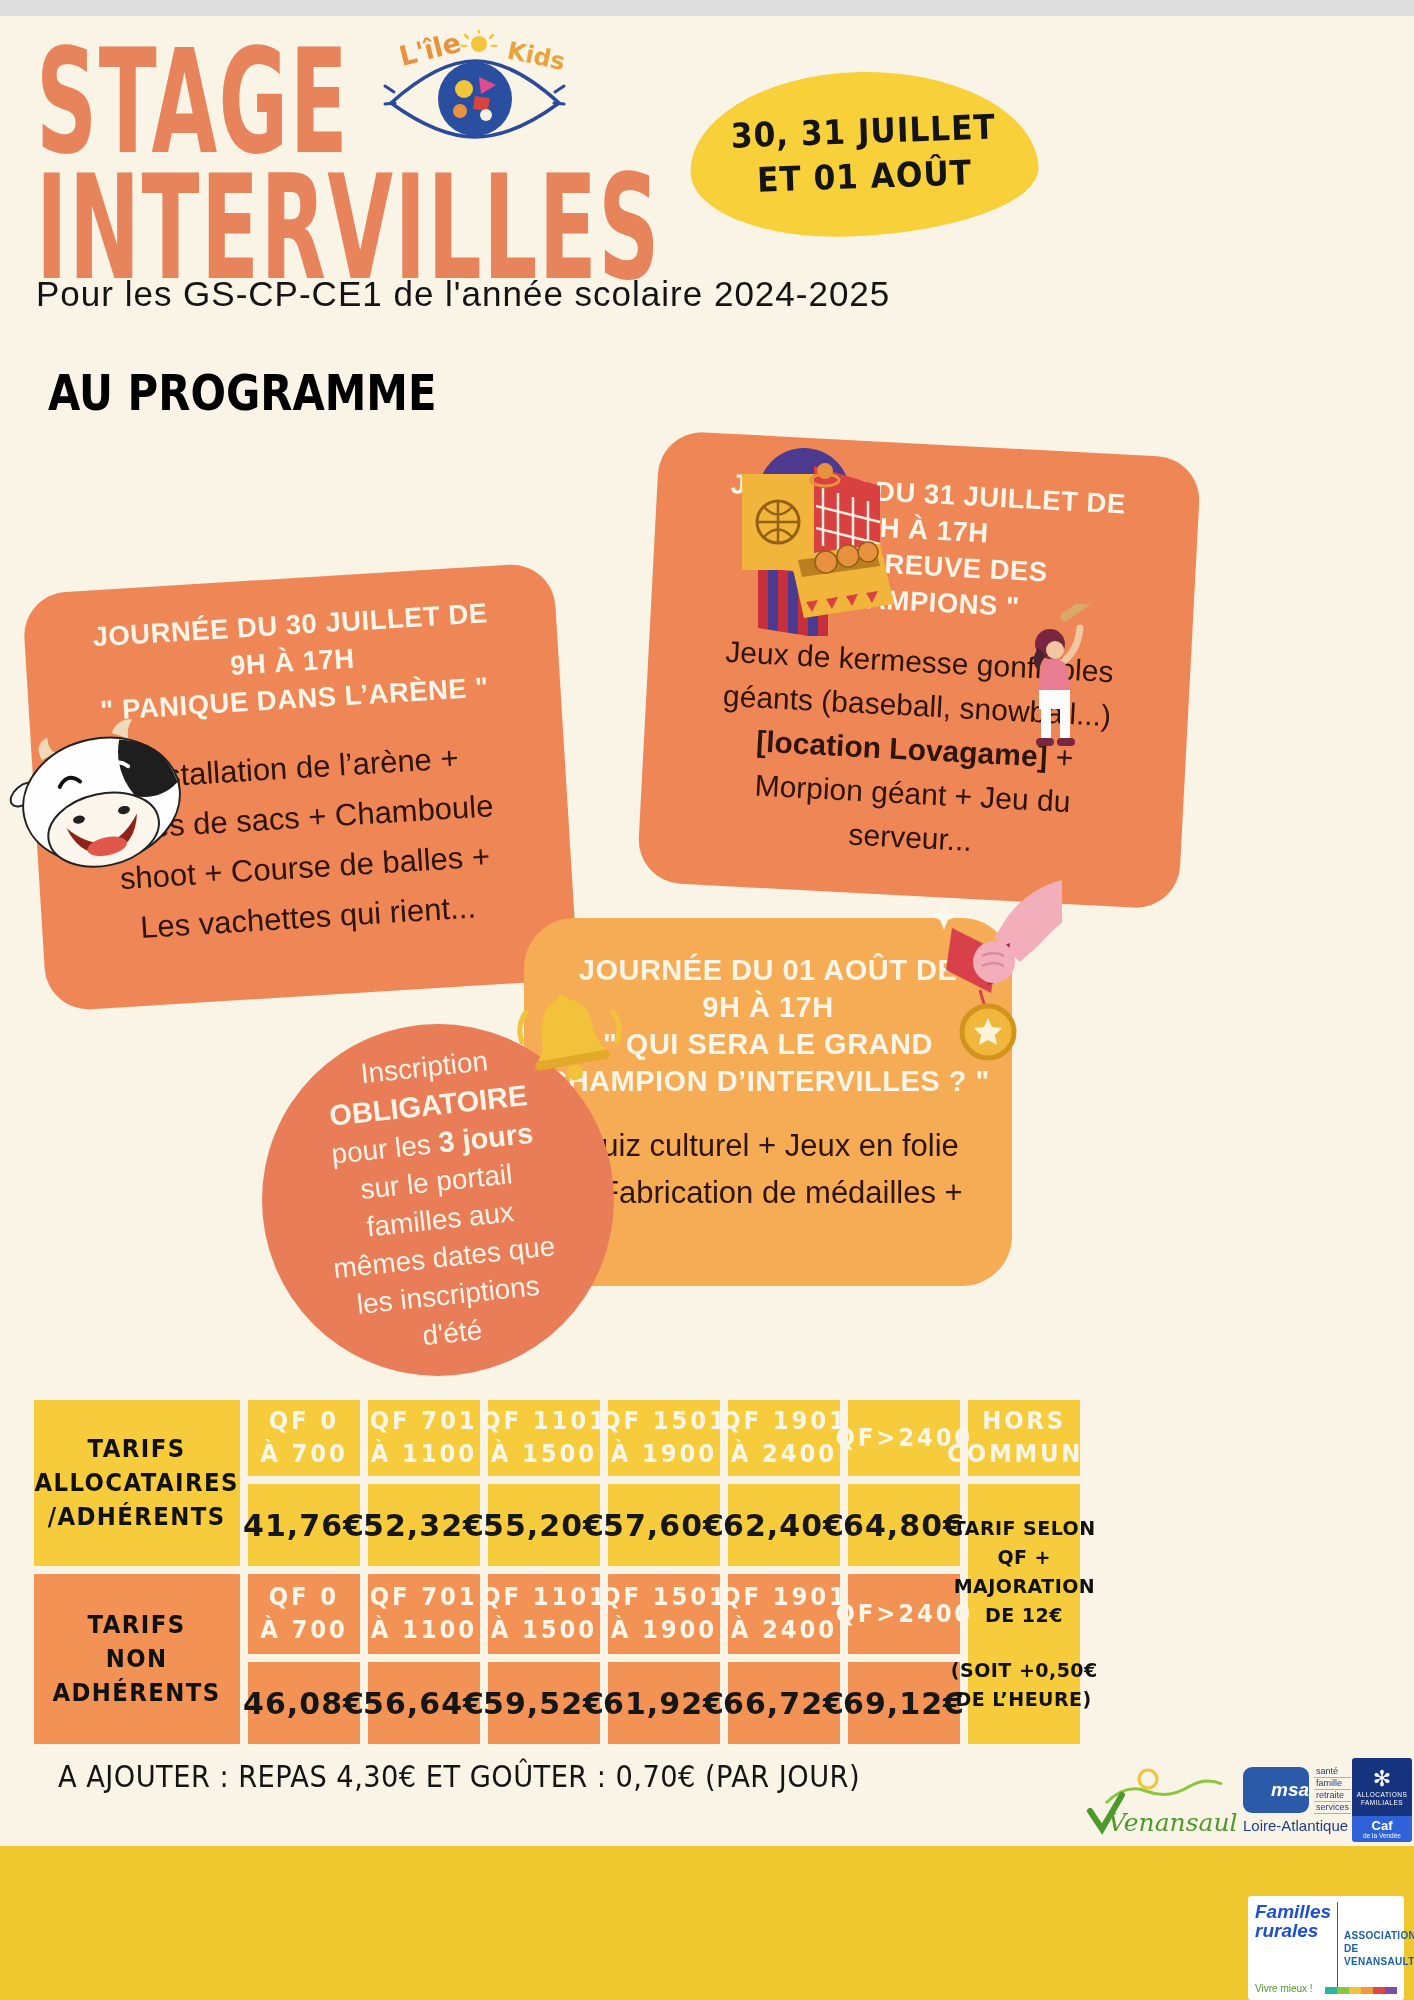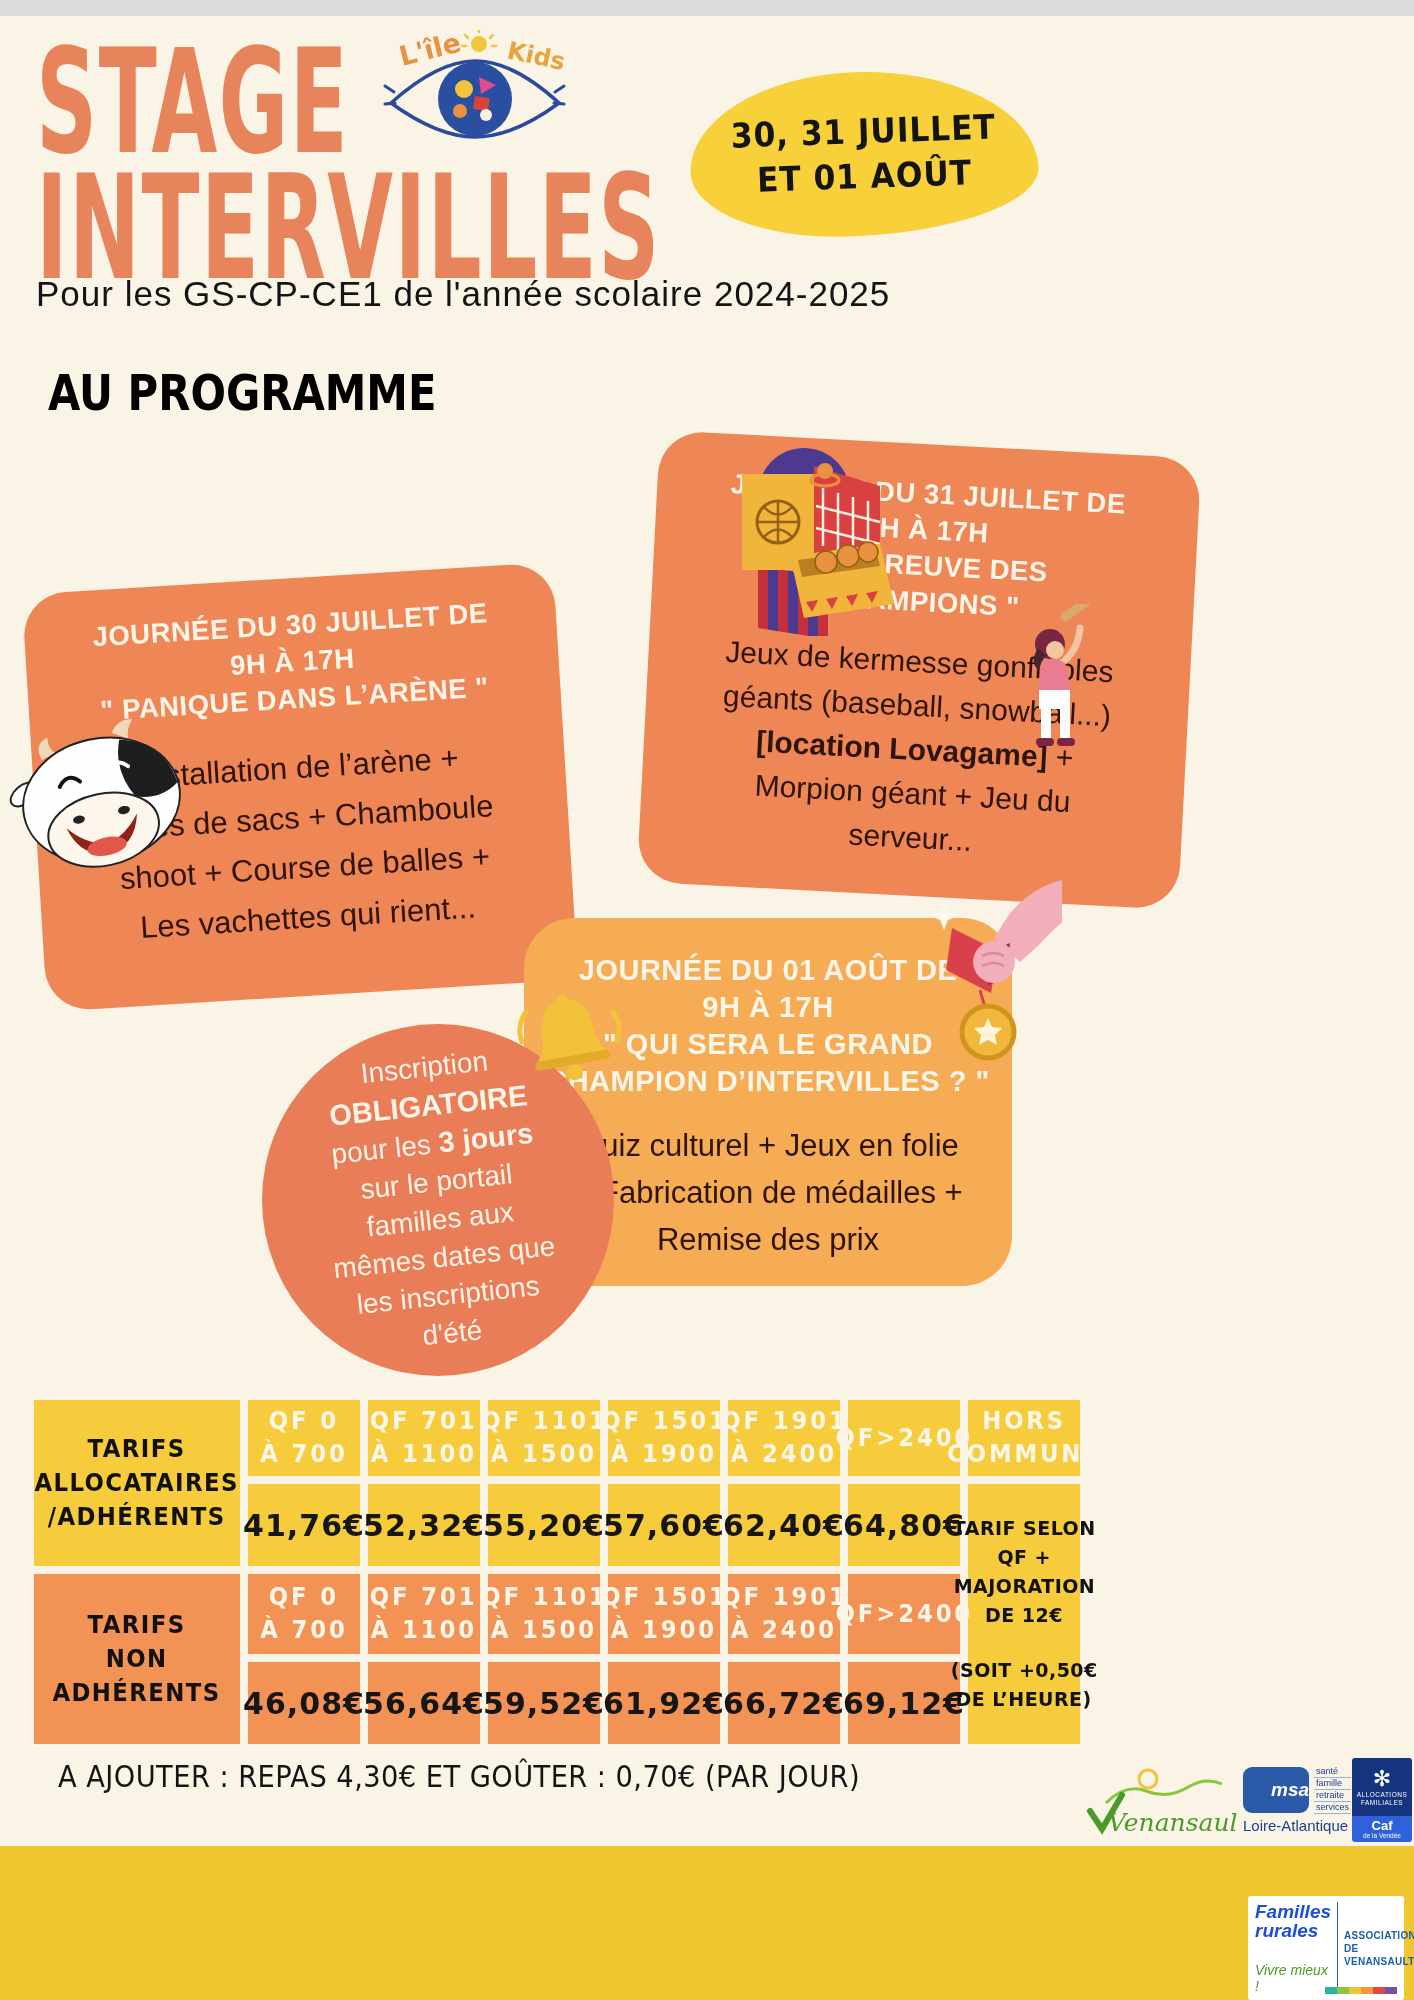--- a/index.html
+++ b/index.html
@@ -90,21 +90,21 @@
   .caf-sub{color:#fff;font-size:6.5px;line-height:8px;}
   
   .footer-band{position:absolute;left:0;top:1830px;width:1414px;height:170px;background:#EFC72E;z-index:4;}
   .foot-col{position:absolute;top:28px;font-family:"DejaVu Sans",sans-serif;}
   .foot-col div{font-size:31px;line-height:43px;color:#1D1805;transform:scaleX(0.92);transform-origin:left top;white-space:nowrap;}
   .foot-left{left:30px;}
   .foot-right{left:558px;}
   .frlogo{position:absolute;left:1248px;top:50px;width:156px;height:104px;background:#fff;border-radius:3px;padding:6px 7px;box-sizing:border-box;display:flex;gap:6px;}
   .fr-left{display:flex;flex-direction:column;justify-content:space-between;border-right:1.5px solid #1B5FA8;padding-right:6px;}
   .fr-name span{display:block;font-style:italic;font-weight:bold;font-size:19px;line-height:19px;color:#1d4ed8;}
-  .fr-tag{font-style:italic;font-size:14px;color:#4C9A2A;}
+  .fr-tag{font-size:10px;color:#4C9A2A;}
   .fr-right{display:flex;flex-direction:column;justify-content:center;}
   .fr-right span{font-weight:bold;font-size:10px;line-height:13px;color:#1B5FA8;letter-spacing:0.3px;}
   .fr-stripe{position:absolute;right:7px;bottom:6px;display:flex;width:72px;height:7px;}
   .fr-stripe i{flex:1;}
 </style>
 </head>
 <body>
 
 <div class="poster">
 
@@ -177,21 +177,20 @@
   </div>
 
   <div class="pbox box-day3">
     <div class="ttl">JOURNÉE DU 01 AOÛT DE</div>
     <div class="ttl">9H À 17H</div>
     <div class="ttl">" QUI SERA LE GRAND</div>
     <div class="ttl">CHAMPION D’INTERVILLES ? "</div>
     <div class="bodytxt">
       <div>Quiz culturel + Jeux en folie</div>
       <div>+ Fabrication de médailles +</div>
-      <div>Remise des prix</div>
     </div>
   </div>
 
   <div class="reg-circle">
     <div class="reg-inner">
       <div>Inscription</div>
       <div class="b">OBLIGATOIRE</div>
       <div><span>pour les </span><span class="b">3 jours</span></div>
       <div>sur le portail</div>
       <div>familles aux</div>

